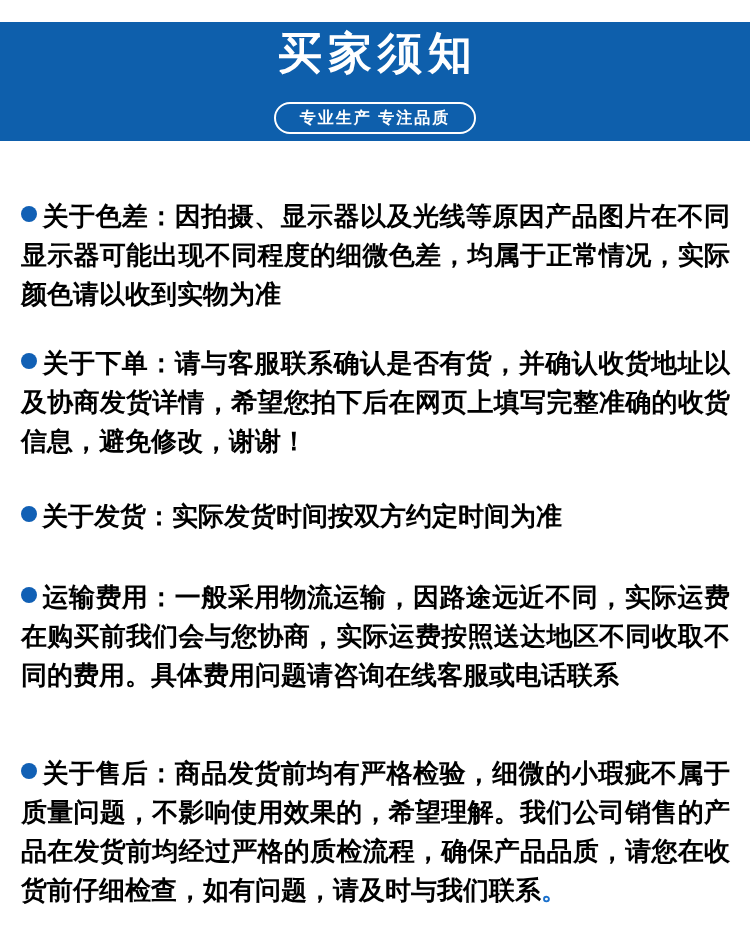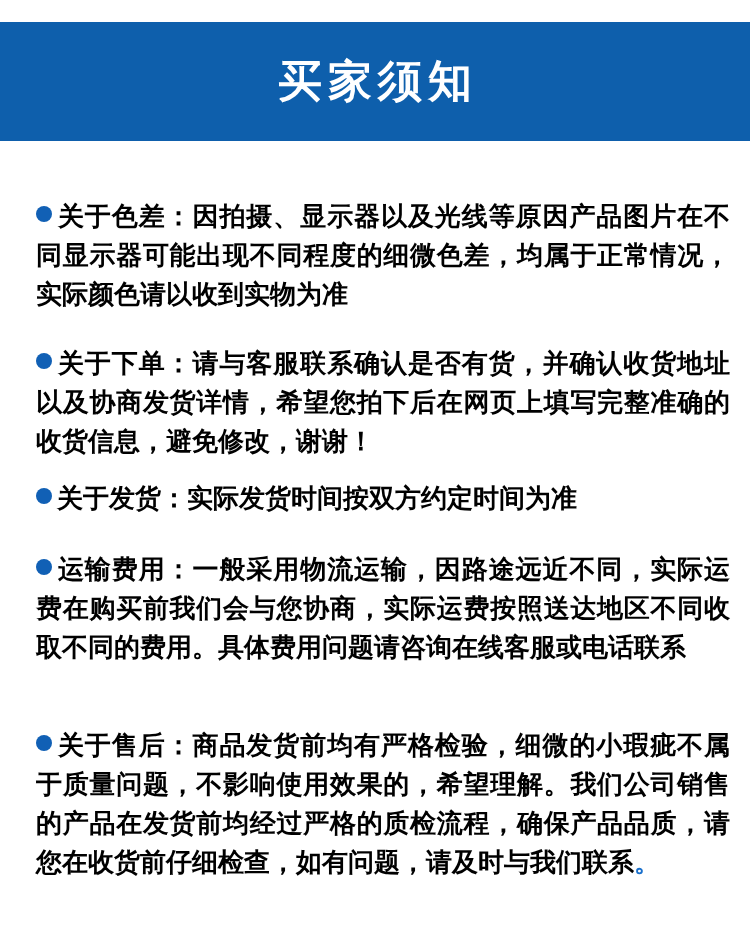--- a/index.html
+++ b/index.html
@@ -39,54 +39,55 @@
     font-size: 16px;
     font-weight: bold;
     letter-spacing: 2px;
     border: 2px solid #ffffff;
     border-radius: 17px;
     padding: 4px 24px;
     line-height: 1.25;
     white-space: nowrap;
   }
   .notice {
-    padding: 0 20px 0 36px;
+    padding: 0 20px 0 21px;
   }
   .notice-item {
     margin: 0;
     font-size: 26px;
     font-weight: bold;
     color: #000000;
     line-height: 39px;
     text-align: justify;
     letter-spacing: 0;
   }
   .notice-item:nth-child(1) { margin-top: 56px; }
   .notice-item:nth-child(2) { margin-top: 30px; }
-  .notice-item:nth-child(3) { margin-top: 18px; }
-  .notice-item:nth-child(4) { margin-top: 32px; }
+  .notice-item:nth-child(3) { margin-top: 36px; }
+  .notice-item:nth-child(4) { margin-top: 42px; }
   .notice-item:nth-child(5) { margin-top: 59px; }
   .bullet {
     display: inline-block;
     width: 16px;
     height: 16px;
     border-radius: 50%;
     background: var(--bullet-blue, #1160b5);
     margin-right: 5px;
     vertical-align: 3px;
   }
   .blue-suffix {
     color: var(--accent-blue, #1a70cc);
   }
 </style>
 </head>
 <body>
 
 <header class="banner">
   <div class="banner-title">买家须知</div>
+  <div class="banner-pill">专业生产 专注品质</div>
 </header>
 
 <main class="notice">
   <p class="notice-item"><span class="bullet"></span><span>关于色差：</span><span>因拍摄、显示器以及光线等原因产品图片在不同显示器可能出现不同程度的细微色差，均属于正常情况，实际颜色请以收到实物为准</span></p>
 
   <p class="notice-item"><span class="bullet"></span><span>关于下单：</span><span>请与客服联系确认是否有货，并确认收货地址以及协商发货详情，希望您拍下后在网页上填写完整准确的收货信息，避免修改，谢谢！</span></p>
 
   <p class="notice-item"><span class="bullet"></span><span>关于发货：</span><span>实际发货时间按双方约定时间为准</span></p>
 
   <p class="notice-item"><span class="bullet"></span><span>运输费用：</span><span>一般采用物流运输，因路途远近不同，实际运费在购买前我们会与您协商，实际运费按照送达地区不同收取不同的费用。具体费用问题请咨询在线客服或电话联系</span></p>

